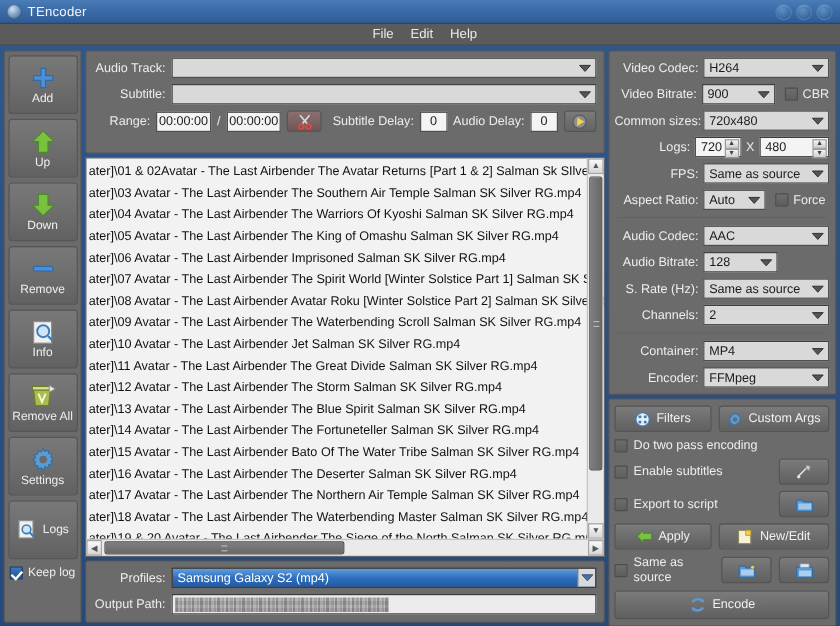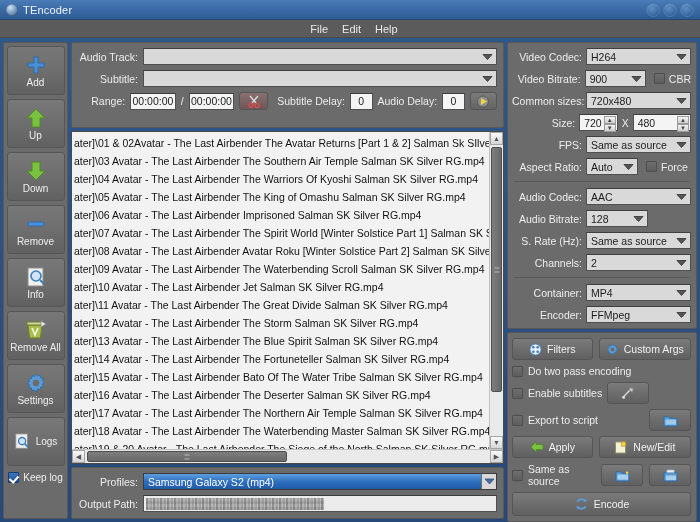--- a/index.html
+++ b/index.html
@@ -478,21 +478,21 @@
             <span>720x480</span>
             <span class="arrow">
               <svg width="11" height="11" viewBox="0 0 11 11">
                   <path d="M1 3 h9 l-4.5 5 z" fill="#555" stroke="#2f2f2f" stroke-width=".8"></path>
                 </svg>
             </span>
           </div>
         </div>
 
         <div class="rrow">
-          <span class="rlab" style="width:70px">Size:</span>
+          <span class="rlab" style="width:70px">Logs:</span>
           <div class="spin" style="width:42px">
             <span>720</span>
             <span class="spbtns">
                 <div>▲</div>
                 <div>▼</div>
               </span>
           </div>
           <span class="rlab">X</span>
           <div class="spin" style="width:64px">
             <span>480</span>
@@ -630,21 +630,21 @@
             </span>
             <span>Custom Args</span>
           </div>
         </div>
 
         <div class="cbrow">
           <span class="cb"></span>
           <span class="lbl">Do two pass encoding</span>
         </div>
 
-        <div class="cbrow" style="justify-content:flex-start">
+        <div class="cbrow" style="justify-content:space-between">
           <span style="display:flex;align-items:center;gap:5px">
             <span class="cb"></span>
             <span class="lbl">Enable subtitles</span>
           </span>
           <span class="btn sq">
             <span>
               <svg width="14" height="14" viewBox="0 0 16 16">
                 <path d="M2 13 l7-7 M9 6 l3-3" stroke="#dcdcdc" stroke-width="1.6" fill="none"></path>
                 <path d="M10 2 l4 1 -1 4 -3-2z" fill="#cfcfcf" stroke="#8a8a8a" stroke-width=".8"></path>
                 <circle cx="3" cy="13" r="1.6" fill="#e3e3e3"></circle>

